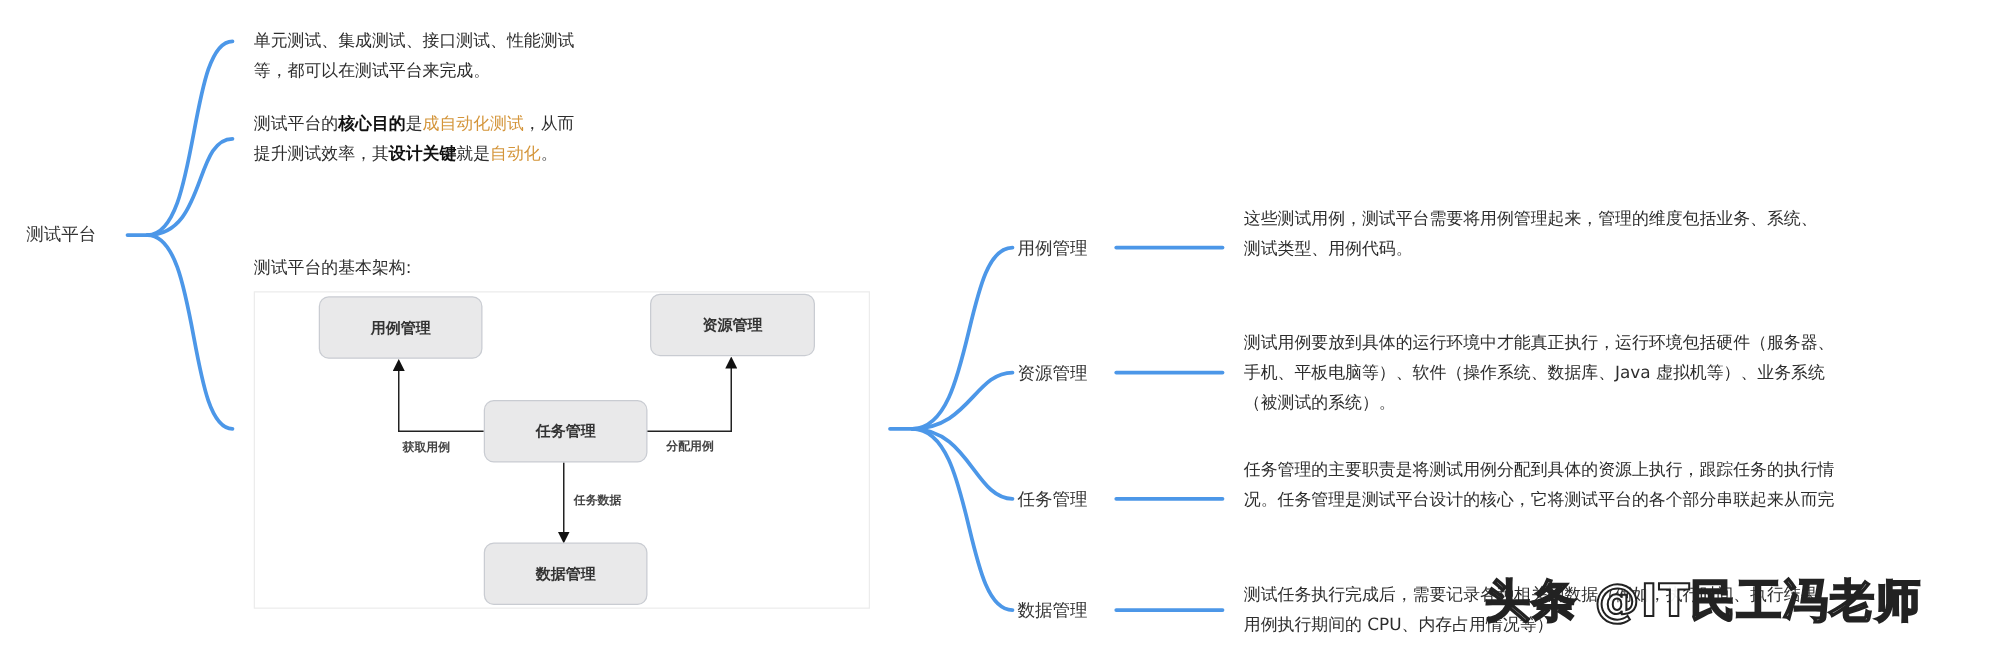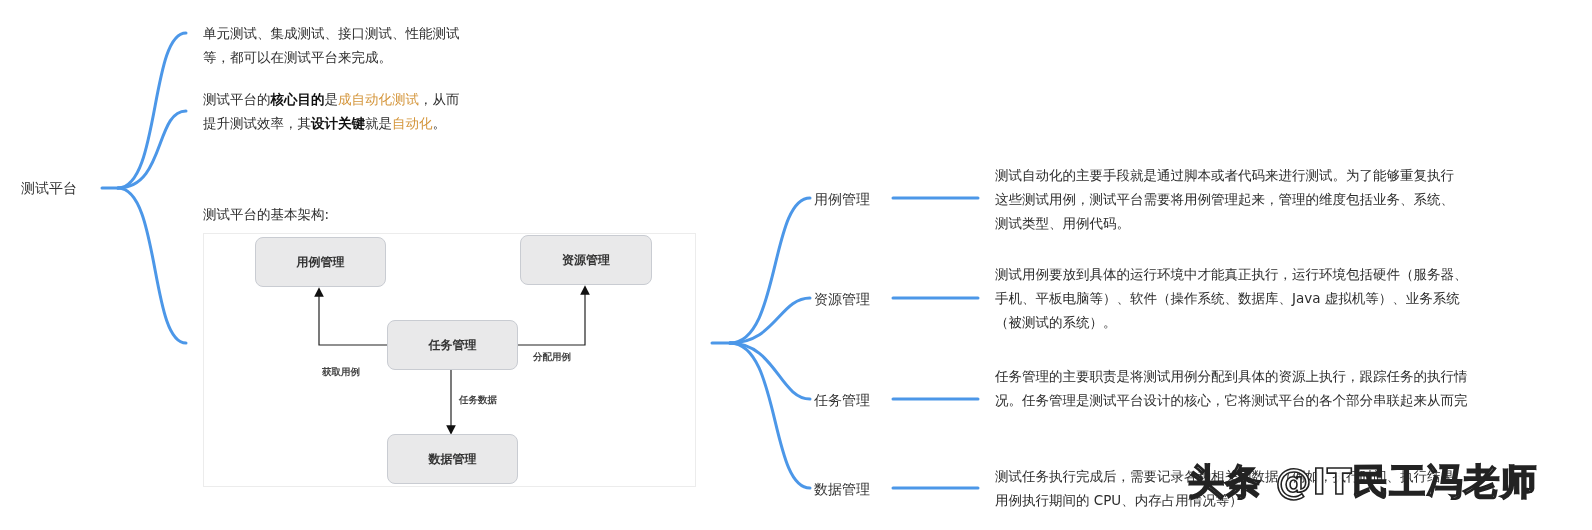--- a/index.html
+++ b/index.html
@@ -88,40 +88,39 @@
   <div class="arch-box" style="left:316px; top:1px; width:132px; height:50px;">
     <span>资源管理</span>
   </div>
   <div class="arch-box" style="left:183px; top:86px; width:131px; height:50px;">
     <span>任务管理</span>
   </div>
   <div class="arch-box" style="left:183px; top:200px; width:131px; height:50px;">
     <span>数据管理</span>
   </div>
 
-  <div class="arch-edge-label" style="left:118px; top:118px;margin-top:14px;">获取用例</div>
+  <div class="arch-edge-label" style="left:118px; top:118px;">获取用例</div>
   <div class="arch-edge-label" style="left:329px; top:117px;">分配用例</div>
   <div class="arch-edge-label" style="left:255px; top:160px;">任务数据</div>
 </div>
 
 <div class="abs node-label" style="left:814px; top:189px;">
   <span>用例管理</span>
 </div>
 <div class="abs node-label" style="left:814px; top:289px;">
   <span>资源管理</span>
 </div>
 <div class="abs node-label" style="left:814px; top:390px;">
   <span>任务管理</span>
 </div>
 <div class="abs node-label" style="left:814px; top:479px;">
   <span>数据管理</span>
 </div>
 
 <div class="abs note" style="left:995px; top:163px;">
-  <div>测试自动化的主要手段就是通过脚本或者代码来进行测试。为了能够重复执行</div>
   <div>这些测试用例，测试平台需要将用例管理起来，管理的维度包括业务、系统、</div>
   <div>测试类型、用例代码。</div>
 </div>
 <div class="abs note" style="left:995px; top:262px;">
   <div>测试用例要放到具体的运行环境中才能真正执行，运行环境包括硬件（服务器、</div>
   <div>手机、平板电脑等）、软件（操作系统、数据库、Java 虚拟机等）、业务系统</div>
   <div>（被测试的系统）。</div>
 </div>
 <div class="abs note" style="left:995px; top:364px;text-align:right;">
   <div>任务管理的主要职责是将测试用例分配到具体的资源上执行，跟踪任务的执行情</div>

